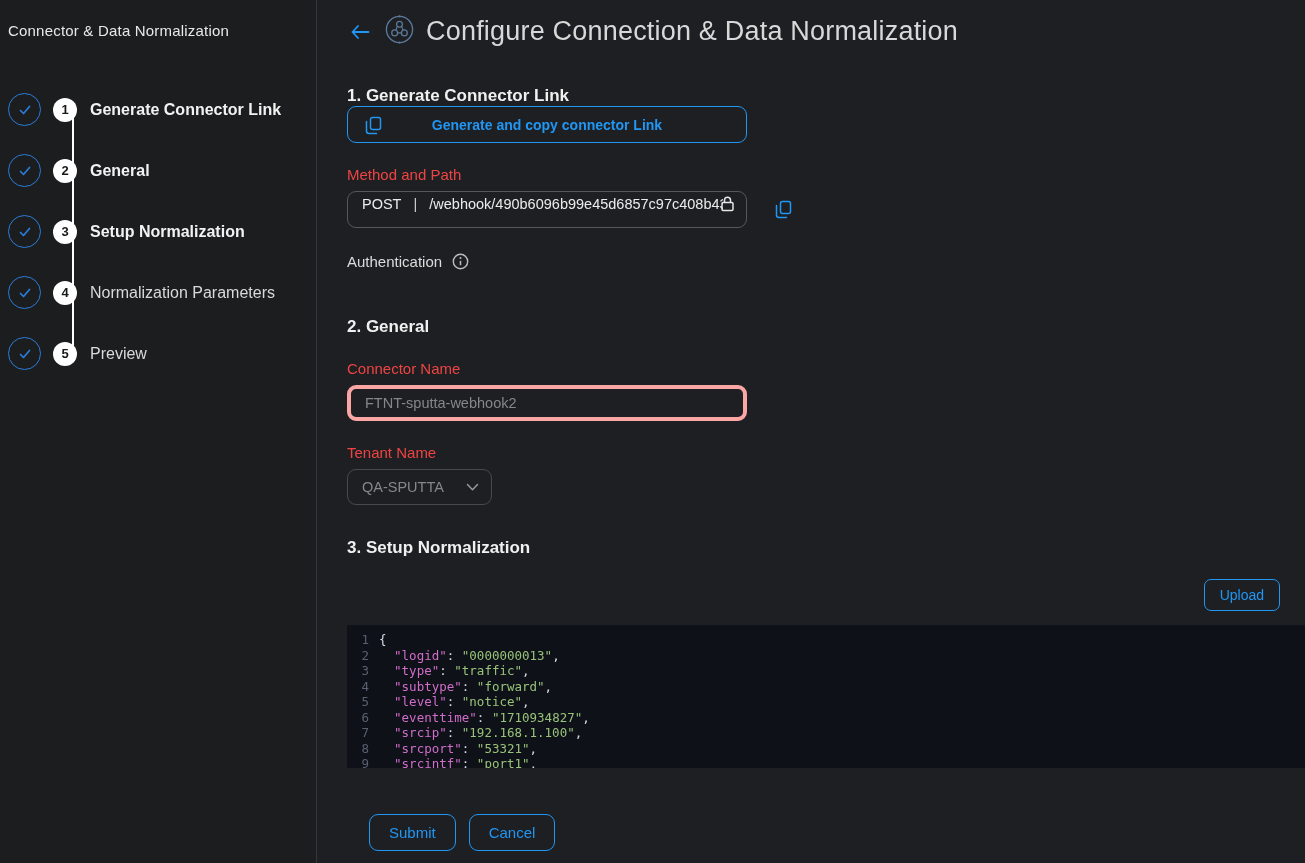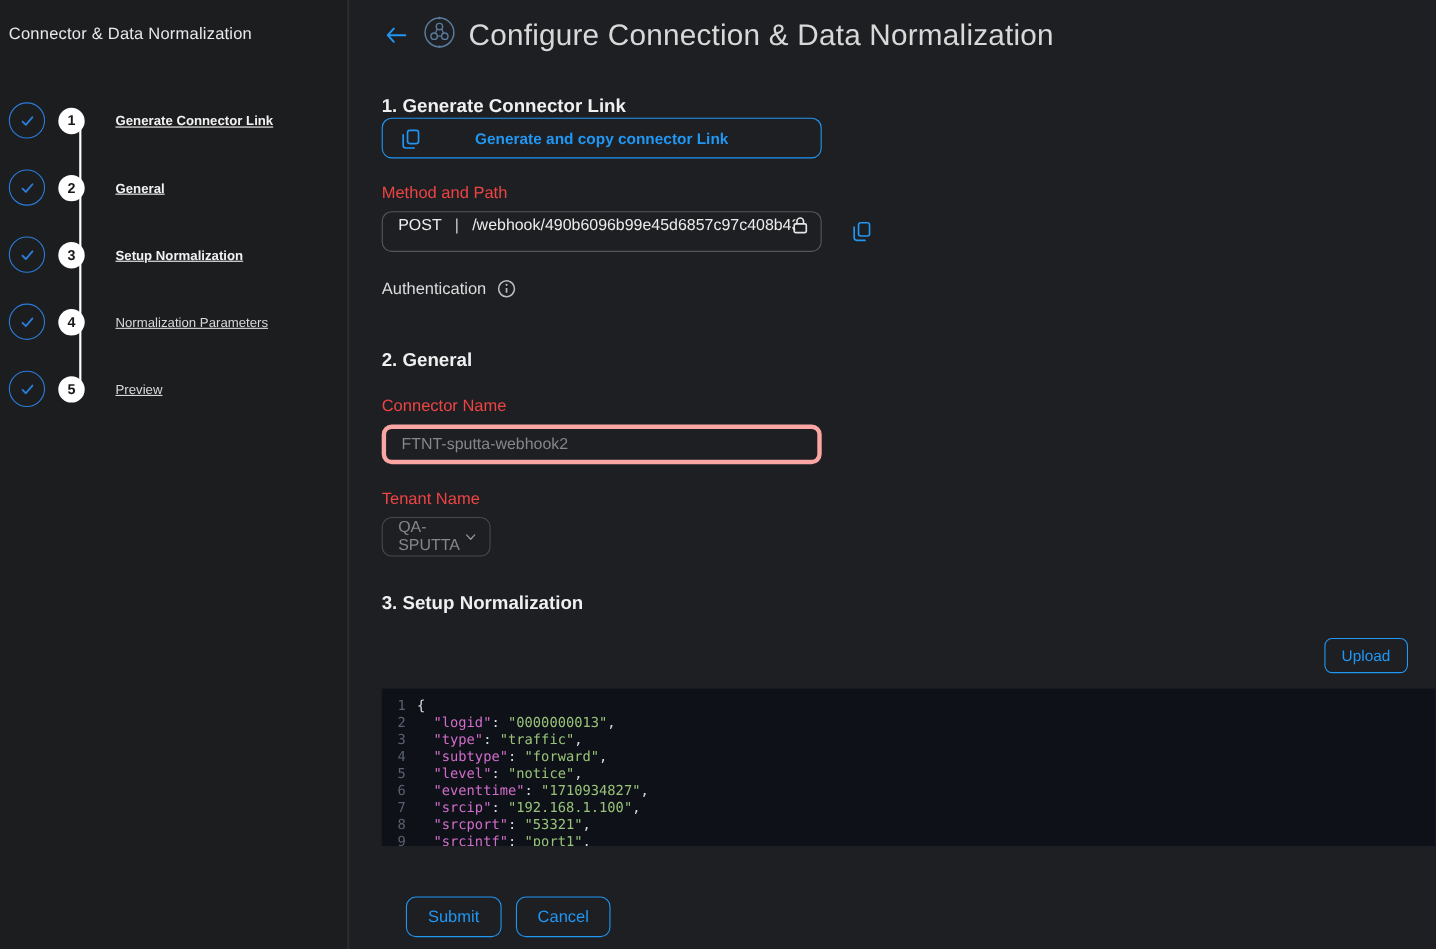--- a/index.html
+++ b/index.html
@@ -29,21 +29,21 @@
     width:33px; height:33px; border-radius:50%;
     border:1.5px solid #2b7cd9; display:flex; align-items:center; justify-content:center;
     background:#1c1d1f; flex:0 0 auto;
   }
   .step-num {
     width:24px; height:24px; border-radius:50%; background:#ffffff;
     color:#17181a; font-weight:bold; font-size:13px;
     display:flex; align-items:center; justify-content:center;
     margin-left:12px; flex:0 0 auto;
   }
-  .step-label { margin-left:28px; font-size:12px; color:#d9d9d9;text-decoration:underline; }
+  .step-label { margin-left:13px; font-size:16px; color:#d9d9d9; }
   .step.done .step-label { font-weight:bold; color:#f2f2f2; }
 
   
   .main { flex:1; height:100%; position:relative; }
   .main-inner { padding:14px 0 0 30px; }
 
   .page-header { display:flex; align-items:center; gap:11px; }
   .back-btn { background:none; border:none; cursor:pointer; display:flex; padding:2px; }
   .page-title { font-size:27px; color:#d8d8d8; font-weight:400; letter-spacing:.2px; }
 
@@ -78,21 +78,21 @@
   .info-btn { background:none; border:none; cursor:pointer; display:flex; padding:0; }
 
   .sec2-heading { margin-top:47px; }
   .text-input {
     margin-top:8px; width:400px; height:36px;
     background:transparent; border:4px solid #fca5a5; border-radius:9px;
     color:#85878b; font-size:14.5px; padding:0 14px;
     font-family:"Liberation Sans", sans-serif;
   }
   .select-box {
-    margin-top:8px; width:99px; height:36px;
+    margin-top:8px; width:145px; height:36px;
     border:1px solid #47494c; border-radius:9px;
     display:flex; align-items:center; justify-content:space-between;
     padding:0 12px 0 14px; cursor:pointer;
   }
   .select-value { color:#85878b; font-size:14.5px; }
 
   .sec3-heading { margin-top:33px; }
   .upload-row { margin-top:21px; display:flex; align-items:center; padding-right:25px; }
   .upload-desc { font-size:15px; color:#d6d6d6; }
   .upload-btn {

